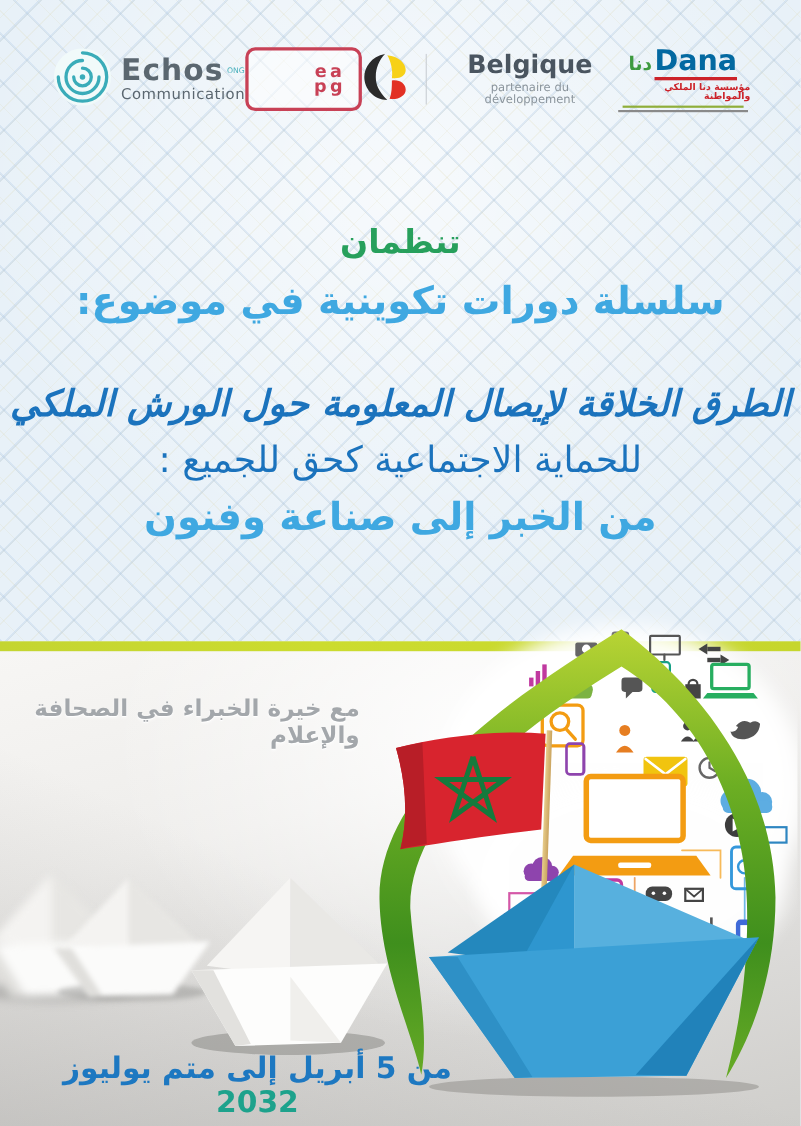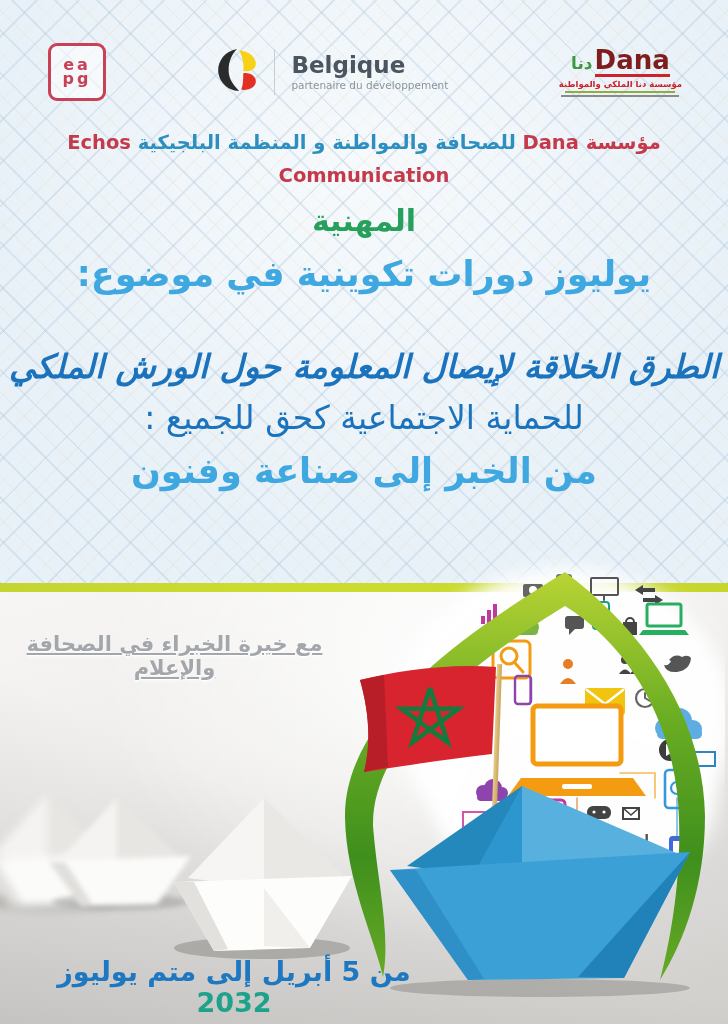--- a/index.html
+++ b/index.html
@@ -18,35 +18,35 @@
       radial-gradient(circle at 50% 30%, rgba(255,255,255,.65), rgba(255,255,255,0) 70%);
   }
 
   
   .logos-row{position:absolute;left:48px;top:34px;width:634px;height:76px;display:flex;align-items:center;justify-content:space-between;}
   .logo{display:flex;align-items:center;gap:8px;}
   .echos-text{line-height:1;color:#5b6770;}
   .echos-name{font-size:27px;font-weight:600;letter-spacing:1px;}
   .echos-ong{font-size:7px;color:#49b0bc;vertical-align:super;margin-left:3px;}
   .echos-sub{font-size:13.5px;letter-spacing:.5px;margin-top:2px;}
-  .epag-box{width:52px;height:52px;border:3px solid #c84156;border-radius:9px;display:flex;flex-direction:column;align-items:center;justify-content:center;line-height:.9;background:rgba(255,255,255,.55);}
+  .epag-box{width:52px;height:52px;border:3px solid #c84156;border-radius:9px;display:flex;flex-direction:column;align-items:center;justify-content:center;line-height:.9;background:rgba(255,255,255,.55);padding-left:48px;}
   .epag-box span{font-weight:900;font-size:16px;color:#c84156;letter-spacing:3px;}
   .epag-text{line-height:1.12;color:#c84156;}
   .epag-l1{font-size:11px;font-weight:800;}
   .epag-l2{font-size:8px;}
   .epag-l3{font-size:11px;font-weight:800;direction:rtl;}
   .epag-l4{font-size:7px;direction:rtl;}
   .belg-sep{width:1px;height:46px;background:#c9ced3;margin:0 8px;}
-  .belg-text{line-height:1.05;}
+  .belg-text{line-height:1.05;text-align:center;}
   .belg-name{font-size:23px;font-weight:800;color:#4a5560;}
   .belg-tag{font-size:10.5px;color:#8a949c;margin-top:3px;}
   .dana{display:flex;flex-direction:column;align-items:center;line-height:1;}
   .dana-word{display:flex;align-items:baseline;gap:2px;}
   .dana-mark{color:#3d9a3f;font-weight:900;font-size:17px;}
-  .dana-name{color:#7f1d1d;font-weight:900;font-size:26px;border-bottom:3px solid #cc2229;padding-bottom:1px;}
+  .dana-name{color:#0369a1;font-weight:900;font-size:26px;border-bottom:3px solid #cc2229;padding-bottom:1px;}
   .dana-tag{font-size:8.5px;color:#cc2229;font-weight:700;margin-top:3px;direction:rtl;}
   .dana-bar1{width:110px;height:2px;background:#8fae3a;margin-top:3px;}
   .dana-bar2{width:118px;height:2px;background:#8a8a8a;margin-top:2px;}
 
   
   .rtl{direction:rtl;unicode-bidi:embed;}
   .intro{position:absolute;left:0;top:126px;width:728px;text-align:center;font-weight:800;font-size:19.5px;line-height:33px;}
   .c-red{color:#c53a4b;}
   .c-tealblue{color:#2d8fc0;}
   .h-organize{position:absolute;left:0;top:203px;width:728px;text-align:center;font-size:30px;font-weight:800;color:#27a05c;}
@@ -55,21 +55,21 @@
   .h-title2{position:absolute;left:0;top:398px;width:728px;text-align:center;font-size:33px;font-weight:400;color:#1b73bd;}
   .h-subtitle{position:absolute;left:0;top:451px;width:728px;text-align:center;font-size:35px;font-weight:800;color:#3fa8e1;}
 
   
   .stripe{position:absolute;left:0;top:583px;width:728px;height:9px;background:linear-gradient(90deg,#c4d531,#ccdc2f 40%,#c6d62d);z-index:3;}
 
   
   .photo-section{position:absolute;left:0;top:592px;width:728px;height:432px;background:linear-gradient(165deg,#f7f6f4 0%,#eeedeb 35%,#dddcda 70%,#cfcecb 100%);z-index:1;}
   .photo-light{position:absolute;left:0;top:0;width:728px;height:432px;background:radial-gradient(ellipse at 62% 18%, rgba(255,255,255,.95), rgba(255,255,255,0) 55%);}
   .floor-shade{position:absolute;left:0;top:0;width:728px;height:432px;background:linear-gradient(205deg, rgba(0,0,0,0) 55%, rgba(110,108,104,.22) 100%);}
-  .experts-caption{position:absolute;left:22px;top:40px;width:305px;text-align:center;font-size:21px;font-weight:800;color:#a3a7ab;text-shadow:0 1px 0 rgba(255,255,255,.95), 0 2px 3px rgba(255,255,255,.7);text-decoration:underline;}
+  .experts-caption{position:absolute;left:22px;top:40px;width:305px;text-align:right;font-size:21px;font-weight:800;color:#a3a7ab;text-shadow:0 1px 0 rgba(255,255,255,.95), 0 2px 3px rgba(255,255,255,.7);}
   .date-line{position:absolute;left:40px;top:364px;width:388px;text-align:center;font-size:27px;font-weight:800;}
   .c-dateblue{color:#1d78c1;}
   .c-year{color:#1da28c;}
 
   .abs{position:absolute;}
   .boat-a{left:-25px;top:186px;filter:blur(4px);}
   .boat-b{left:45px;top:192px;filter:blur(2.6px);}
   .boat-c{left:168px;top:188px;filter:blur(.6px);}
 
   .leaf-wrap{position:absolute;left:325px;top:548px;width:400px;height:434px;z-index:4;}
@@ -79,20 +79,35 @@
 </style>
 </head>
 <body>
 
 <div class="poster">
 
   <div class="top-section"></div>
 
   <div class="logos-row">
 
+    <div class="logo">
+      <span>
+        <svg width="54" height="54" viewBox="0 0 54 54">
+          <circle cx="27" cy="27" r="26" fill="#f1fafa"></circle>
+          <path d="M27,5 A22,22 0 1 1 5,27" fill="none" stroke="#3aacb9" stroke-width="3" stroke-linecap="round"></path>
+          <path d="M27,12 A15,15 0 1 0 42,27" fill="none" stroke="#3aacb9" stroke-width="3" stroke-linecap="round"></path>
+          <path d="M27,19 A8,8 0 1 1 19,27" fill="none" stroke="#3aacb9" stroke-width="3" stroke-linecap="round"></path>
+          <circle cx="27" cy="27" r="2.5" fill="#3aacb9"></circle>
+        </svg>
+      </span>
+      <span class="echos-text">
+        <span class="echos-name">Echos</span><span class="echos-ong">ONG</span>
+        <div class="echos-sub">Communication</div>
+      </span>
+    </div>
 
     <div class="logo">
       <span class="epag-box">
         <span>ea</span>
         <span>pg</span>
       </span>
     </div>
 
     <div class="logo">
       <span>
@@ -114,29 +129,24 @@
         <span class="dana-mark">دنا</span>
         <span class="dana-name">Dana</span>
       </span>
       <span class="dana-tag">مؤسسة دنا الملكي والمواطنة</span>
       <span class="dana-bar1"></span>
       <span class="dana-bar2"></span>
     </div>
   </div>
 
   <div class="intro rtl">
-    <div>
-      <span class="c-red">مؤسسة Dana</span>
-      <span class="c-tealblue">للصحافة والمواطنة و المنظمة البلجيكية</span>
-      <span class="c-red">Echos Communication</span>
-    </div>
-  </div>
-
-  <div class="h-organize rtl">المهنية</div>
-  <div class="h-series rtl">يوليوز دورات تكوينية في موضوع:</div>
+  </div>
+
+  <div class="h-organize rtl">تنظمان</div>
+  <div class="h-series rtl">سلسلة دورات تكوينية في موضوع:</div>
   <div class="h-title1 rtl">الطرق الخلاقة لإيصال المعلومة حول الورش الملكي</div>
   <div class="h-title2 rtl">للحماية الاجتماعية كحق للجميع :</div>
   <div class="h-subtitle rtl">من الخبر إلى صناعة وفنون</div>
 
   <div class="stripe"></div>
 
   <div class="photo-section">
     <div class="photo-light"></div>
     <div class="floor-shade"></div>
 

